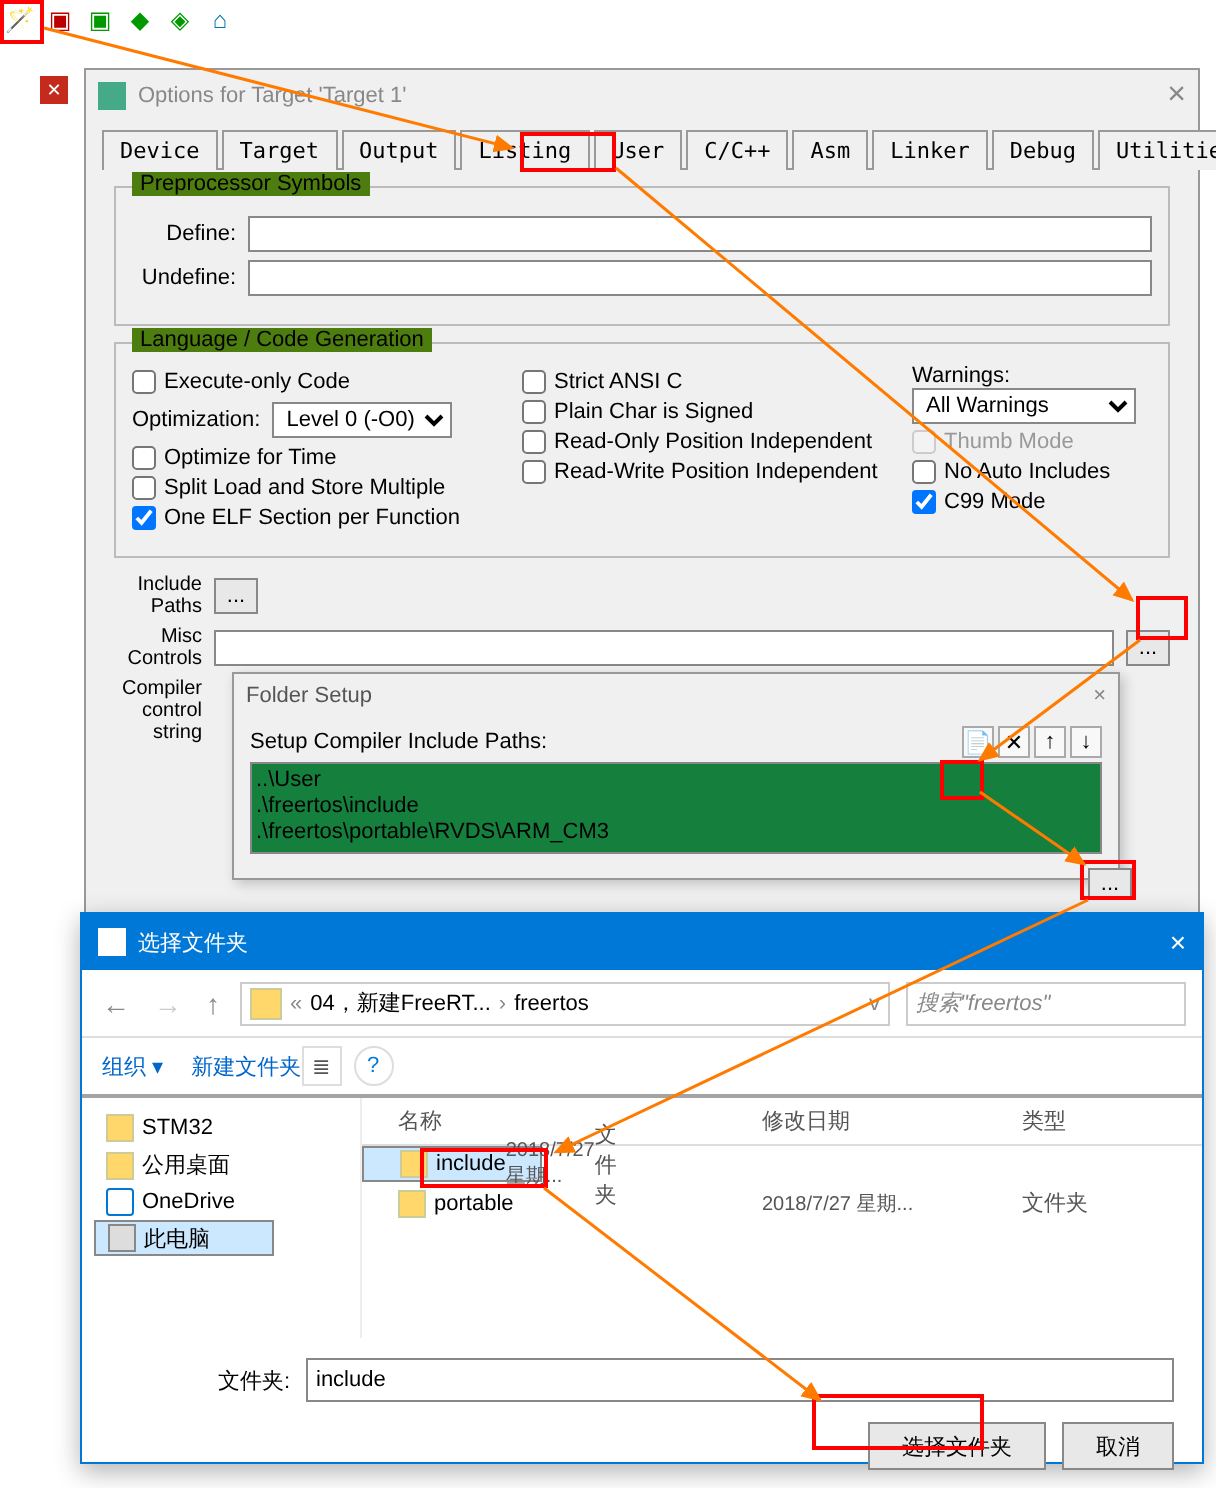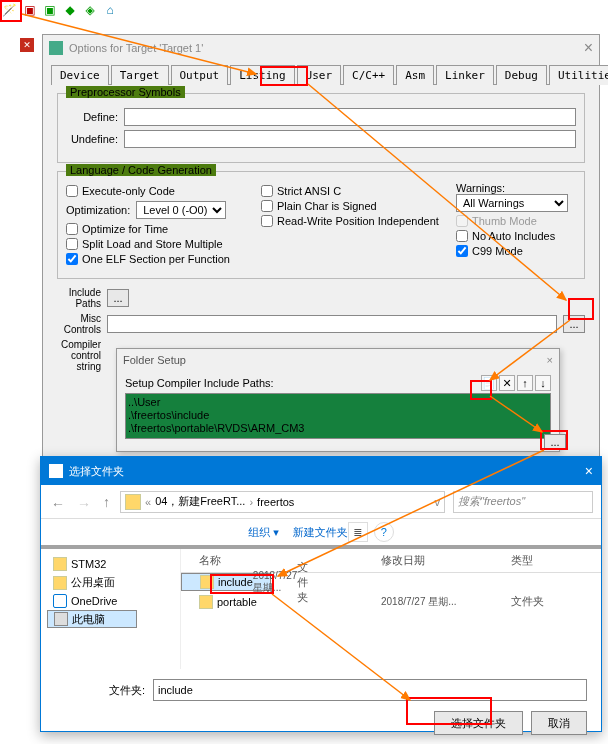--- a/index.html
+++ b/index.html
@@ -24,38 +24,38 @@
 .lang-grp{display:flex;gap:16px}
 .col{flex:1}
 .chk{display:flex;align-items:center;gap:4px;margin:3px 0}
 .chk input{width:12px;height:12px}
 .chk.dis{color:#999}
 .sel{height:18px;border:1px solid #888;background:#fff;padding:0 2px;width:90px}
 .inc-row{display:flex;align-items:center;margin:4px 14px;gap:6px}
 .inc-lbl{width:44px;text-align:right;font-size:10px;line-height:11px}
 .inc-txt{flex:1;height:18px;border:1px solid #888;background:#fff;padding:0 2px;overflow:hidden;white-space:nowrap;font-size:10px}
 .btn-dots{width:22px;height:18px;border:1px solid #888;background:#e8e8e8;display:flex;align-items:center;justify-content:center}
-.dlg-folder{position:absolute;top:348px;left:116px;width:444px;height:104px;background:#f0f0f0;border:1px solid #999;box-shadow:2px 2px 6px rgba(0,0,0,.2)}
+.dlg-folder{position:absolute;top:336px;left:116px;width:444px;height:104px;background:#f0f0f0;border:1px solid #999;box-shadow:2px 2px 6px rgba(0,0,0,.2)}
 .fs-title{height:22px;display:flex;align-items:center;padding:0 6px;justify-content:space-between;color:#555}
 .fs-body{padding:4px 8px}
 .fs-lbl{margin-bottom:2px}
 .fs-tb{display:flex;justify-content:flex-end;gap:2px;margin-bottom:2px}
 .fs-list{border:1px solid #888;background:#15803d;height:46px;padding:2px;font-size:10px;line-height:13px;overflow:hidden}
 .fs-ico{width:16px;height:16px;border:1px solid #aaa;display:flex;align-items:center;justify-content:center;background:#f8f8f8}
 .dots2{position:absolute;top:434px;left:544px;width:22px;height:16px;border:1px solid #888;background:#e8e8e8;display:flex;align-items:center;justify-content:center}
 .dlg-pick{position:absolute;top:456px;left:40px;width:562px;height:276px;background:#fff;border:1px solid #0078d7;box-shadow:0 4px 12px rgba(0,0,0,.3)}
 .pick-title{height:28px;background:#0078d7;color:#fff;display:flex;align-items:center;padding:0 8px;justify-content:space-between}
 .pick-title .px{font-size:14px}
 .pick-nav{height:34px;display:flex;align-items:center;padding:0 8px;gap:8px;border-bottom:1px solid #ddd}
 .nav-btn{color:#888;font-size:14px;padding:2px}
 .crumb{flex:1;border:1px solid #ccc;height:22px;display:flex;align-items:center;padding:0 4px;gap:4px;font-size:11px}
 .crumb-ico{width:16px;height:16px;background:#ffd76a;border:1px solid #cc9}
 .crumb span.sep{color:#888}
 .search{width:140px;height:22px;border:1px solid #ccc;padding:0 4px;color:#888;display:flex;align-items:center;font-style:italic}
-.pick-tb{height:30px;display:flex;align-items:center;padding:0 10px;justify-content:center;border-bottom:4px solid #a3a3a3}
+.pick-tb{height:30px;display:flex;align-items:center;padding:0 10px;justify-content:flex-start;border-bottom:2px solid #a3a3a3}
 .pick-tb-l{display:flex;gap:14px;color:#0066cc}
 .pick-tb-r{display:flex;gap:6px}
 .vico{width:20px;height:20px;border:1px solid #ddd;display:flex;align-items:center;justify-content:center;color:#555}
 .pick-body{display:flex;height:120px}
 .tree{width:140px;border-right:1px solid #eee;padding:6px;overflow:hidden}
 .tree-item{display:flex;align-items:center;gap:4px;padding:2px 0 2px 6px}
 .tree-item.sel{background:#cce8ff}
 .fico{width:14px;height:14px;background:#ffd76a;border:1px solid #cc9;display:inline-block}
 .fico.od{background:#fff;border:1px solid #0078d7;border-radius:2px}
 .fico.pc{background:#ddd;border:1px solid #888}
@@ -148,20 +148,24 @@
         <label class="chk">
             <input type="checkbox" style="">
             <span>Strict ANSI C</span>
           </label>
         <label class="chk">
             <input type="checkbox" style="">
             <span>Plain Char is Signed</span>
           </label>
         <label class="chk">
             <input type="checkbox" style="">
+            <span>Read-Only Position Independent</span>
+          </label>
+        <label class="chk">
+            <input type="checkbox" style="">
             <span>Read-Write Position Independent</span>
           </label>
       </div>
       <div class="col" style="flex:0 0 120px">
         <div><span>Warnings:</span></div>
         <select class="sel" style="width:112px"><option>All Warnings</option></select>
         <label class="chk dis">
             <input type="checkbox" disabled="" style="">
             <span>Thumb Mode</span>
           </label>

